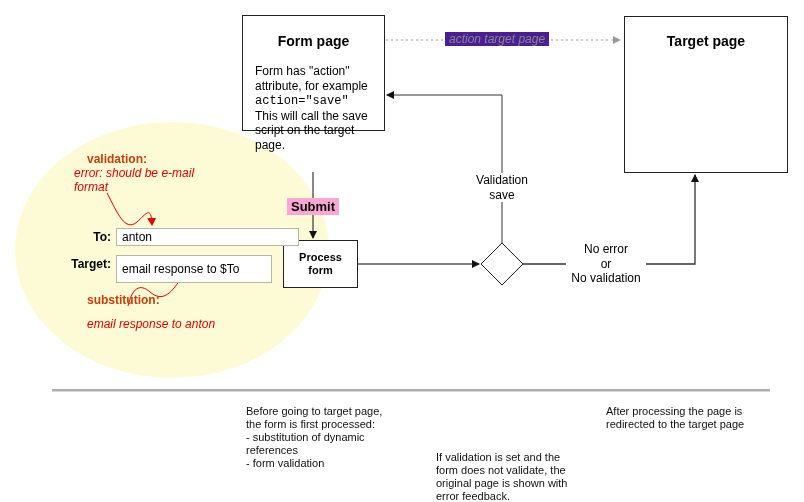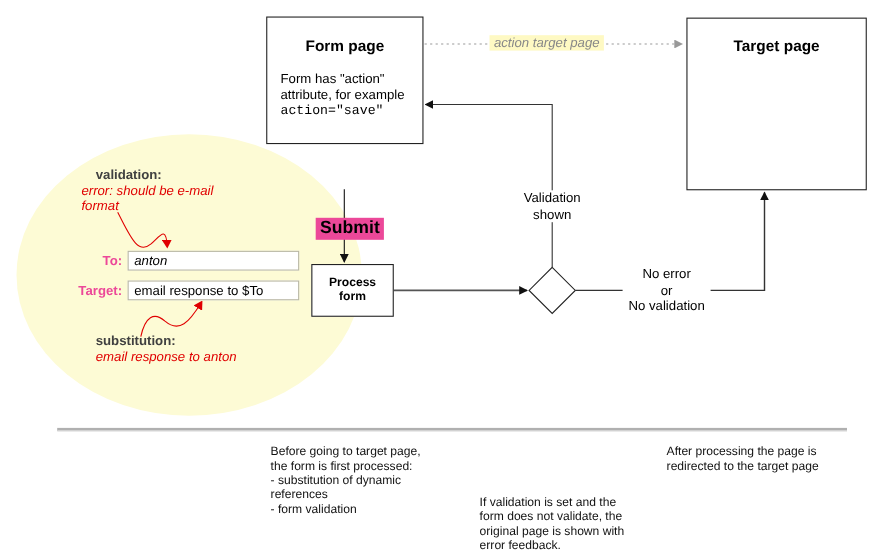--- a/index.html
+++ b/index.html
@@ -4,29 +4,29 @@
 <style>
   html, body { margin:0; padding:0; background:#ffffff; }
   body { width:804px; height:502px; position:relative; overflow:hidden;
          font-family:"Liberation Sans", sans-serif; color:#000; }
   svg.canvas { position:absolute; left:0; top:0; }
   .box { position:absolute; background:#fff; border:1px solid #222; box-sizing:border-box; }
   .box-title { position:absolute; left:0; right:0; text-align:center; font-weight:bold; font-size:14px; }
   .box-desc { position:absolute; font-size:12px; line-height:14.5px; }
   .mono { font-family:"Liberation Mono", monospace; font-size:12px; }
   .label { position:absolute; font-size:12px; line-height:14.5px; text-align:center; background:#fff; }
-  .dotted-label { position:absolute; font-size:12px; font-style:italic; color:#888; background:#fef9c3; padding:0 4px; }
-  .submit-label { position:absolute; font-size:16px; font-weight:bold; background:#ec4899; padding:1px 4px; }
+  .dotted-label { position:absolute; font-size:12px; font-style:italic; color:#888; background:#4c1d95; padding:0 4px; }
+  .submit-label { position:absolute; font-size:13px; font-weight:bold; background:#f9a8d4; padding:1px 4px; }
   .process-box { position:absolute; background:#fff; border:1px solid #222; box-sizing:border-box;
                  font-weight:bold; font-size:11px; text-align:center; line-height:13px;
                  display:flex; align-items:center; justify-content:center; }
-  .field-label { position:absolute; font-size:12px; font-weight:bold; color:#ec4899; text-align:right; }
+  .field-label { position:absolute; font-size:12px; font-weight:bold; color:#000000; text-align:right; }
   .field { position:absolute; background:#fff; border:1px solid #b9b7a4; box-sizing:border-box;
            font-size:12px; padding:1px 5px; line-height:14px; font-family:"Liberation Sans", sans-serif; color:#000; outline:none; }
-  .red-title { position:absolute; color:#404040; font-weight:bold; font-size:12px; }
+  .red-title { position:absolute; color:#c2410c; font-weight:bold; font-size:12px; }
   .red-text { position:absolute; color:#e00000; font-style:italic; font-size:12px; line-height:14px; }
   .note { position:absolute; font-size:11px; line-height:13px; color:#111; }
   .divider { position:absolute; left:52px; width:718px; top:389px; height:2px; background:#b0b0b0; border-bottom:1px solid #d6d6d6; }
 </style>
 </head>
 <body>
 
 <svg class="canvas" width="804" height="502">
   <defs>
     <marker id="ah" markerWidth="8" markerHeight="8" refX="7" refY="4" orient="auto" markerUnits="userSpaceOnUse">
@@ -56,51 +56,52 @@
 
   <path d="M107,193 C118,214 125,232 137,222 C146,214 151,205 152,224" fill="none" stroke="#e00000" stroke-width="1" marker-end="url(#ahr)"></path>
   <path d="M128,306 C132,288 140,283 150,292 C163,303 172,293 183,275" fill="none" stroke="#e00000" stroke-width="1" marker-end="url(#ahr)"></path>
 </svg>
 
 <div class="box" style="left:242px; top:15px; width:143px; height:116px;">
   <div class="box-title" style="top:17px;">Form page</div>
   <div class="box-desc" style="left:12px; top:48px; width:125px;">
     <span>Form has "action" attribute, for example</span><br>
     <span class="mono">action="save"</span><br>
+    <span>This will call the save script on the target page.</span>
   </div>
 </div>
 
 <div class="box" style="left:624px; top:16px; width:164px; height:157px;">
   <div class="box-title" style="top:16px;">Target page</div>
 </div>
 
 <div class="dotted-label" style="left:445px; top:32px;">action target page</div>
 
 <div class="submit-label" style="left:287px; top:198px;">Submit</div>
 
 <div class="process-box" style="left:283px; top:240px; width:75px; height:48px;">
   <span style="display:block; width:44px;">Process form</span>
 </div>
 
-<div class="label" style="left:468px; top:173px; width:68px;">Validation shown</div>
+<div class="label" style="left:468px; top:173px; width:68px;">Validation save</div>
 
 <div class="label" style="left:566px; top:242px; width:80px; white-space:pre-line;">No error
 or
 No validation</div>
 
 <div class="red-title" style="left:87px; top:152px;">validation:</div>
 <div class="red-text" style="left:74px; top:166px; width:130px;">error: should be e-mail format</div>
 
 <div class="field-label" style="left:60px; top:230px; width:51px;">To:</div>
-<input class="field" style="left: 116px; top: 228px; width: 156px; height: 18px; font-style: italic;" value="anton">
+<input class="field" style="left: 116px; top: 228px; width: 183px; height: 18px;" value="anton">
 
 <div class="field-label" style="left:40px; top:257px; width:71px;">Target:</div>
-<input class="field" style="left: 116px; top: 255px; width: 156px; height: 18px;" value="email response to $To">
+<input class="field" style="left: 116px; top: 255px; width: 156px; height: 28px;" value="email response to $To">
 
-<div class="red-title" style="left:87px; top:303px;">substitution:</div>
+<div class="red-title" style="left:87px; top:293px;">substitution:</div>
 <div class="red-text" style="left:87px; top:317px; width:160px;">email response to anton</div>
 
 <div class="divider"></div>
 
 <div class="note" style="left:246px; top:405px; width:150px; white-space:pre-line;">Before going to target page, the form is first processed:
 - substitution of dynamic references
 - form validation</div>
 <div class="note" style="left:436px; top:405px; width:140px;margin-top:46px;">If validation is set and the form does not validate, the original page is shown with error feedback.</div>
 <div class="note" style="left:606px; top:405px; width:140px;">After processing the page is redirected to the target page</div>
 

